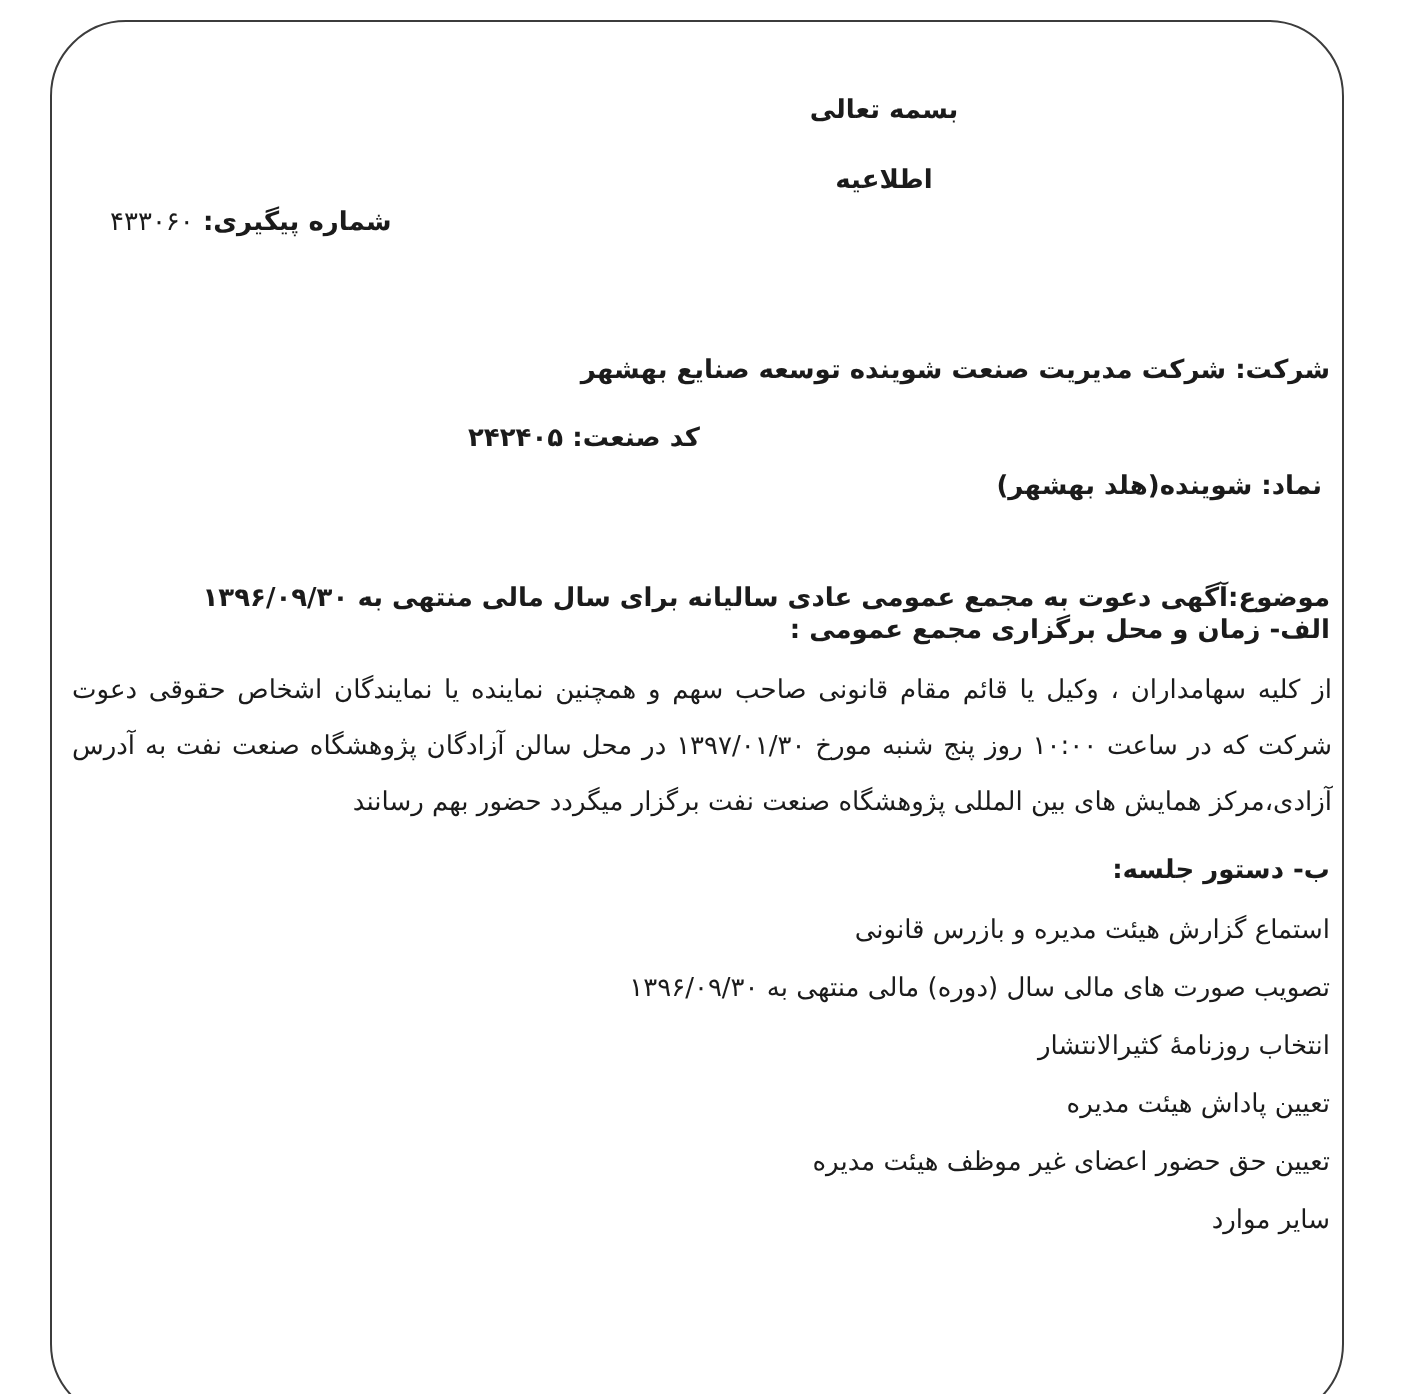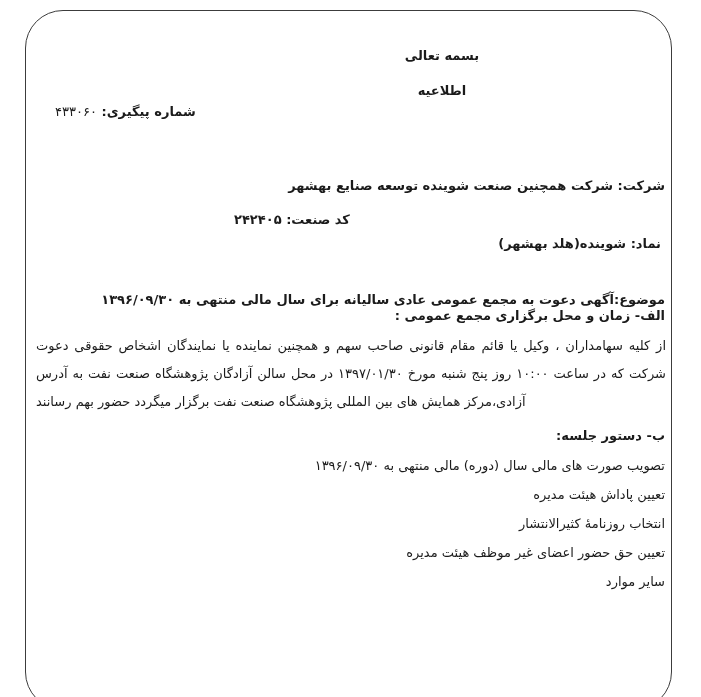--- a/index.html
+++ b/index.html
@@ -57,21 +57,21 @@
     line-height: 28px;
   }
   .para-line { white-space: nowrap; }
   .para-line.justify {
     white-space: normal;
     text-align: justify;
     text-align-last: justify;
     height: 28px;
     overflow: hidden;
   }
-  .para-line.last { text-align: left; }
+  .para-line.last { text-align: right; }
   .section-b-heading { top: 426px; right: 36px; }
   .agenda {
     position: absolute;
     top: 451px;
     right: 36px;
     direction: rtl;
     text-align: right;
     font-size: 13px;
     line-height: 29px;
     list-style: none;
@@ -86,21 +86,21 @@
 
   <div class="abs fs bold center-head bismillah">بسمه تعالی</div>
 
   <div class="abs fs bold center-head notice-title">اطلاعیه</div>
 
   <div class="abs fs bold tracking">
     <span>شماره پیگیری:</span>
     <span class="num">۴۳۳۰۶۰</span>
   </div>
 
-  <div class="abs fs bold company-line">شرکت: شرکت همچنین صنعت شوینده توسعه صنایع بهشهر</div>
+  <div class="abs fs bold company-line">شرکت: شرکت مدیریت صنعت شوینده توسعه صنایع بهشهر</div>
 
   <div class="abs fs bold symbol-line">نماد: شوینده(هلد بهشهر)</div>
 
   <div class="abs fs bold industry-code">
     <span>کد صنعت:</span>
     <span>۲۴۲۴۰۵</span>
   </div>
 
   <div class="abs fs bold subject-line">موضوع:آگهی دعوت به مجمع عمومی عادی سالیانه برای سال مالی منتهی به ۱۳۹۶/۰۹/۳۰</div>
 
@@ -108,20 +108,21 @@
 
   <div class="paragraph">
     <div class="para-line justify">از کلیه سهامداران ، وکیل یا قائم مقام قانونی صاحب سهم و همچنین نماینده یا نمایندگان اشخاص حقوقی دعوت میگردد تا در جلسه مجمع عمومی این</div>
     <div class="para-line justify">شرکت که در ساعت ۱۰:۰۰ روز پنج شنبه مورخ ۱۳۹۷/۰۱/۳۰ در محل سالن آزادگان پژوهشگاه صنعت نفت به آدرس تهران،بلوار غربی مجموعه ورزشی</div>
     <div class="para-line last">آزادی،مرکز همایش های بین المللی پژوهشگاه صنعت نفت برگزار میگردد حضور بهم رسانند</div>
   </div>
 
   <div class="abs fs bold section-b-heading">ب- دستور جلسه:</div>
 
   <ul class="agenda">
+    <li>استماع گزارش هیئت مدیره و بازرس قانونی</li>
     <li>تصویب صورت های مالی سال (دوره) مالی منتهی به ۱۳۹۶/۰۹/۳۰</li>
+    <li>انتخاب روزنامۀ کثیرالانتشار</li>
     <li>تعیین پاداش هیئت مدیره</li>
-    <li>انتخاب روزنامۀ کثیرالانتشار</li>
     <li>تعیین حق حضور اعضای غیر موظف هیئت مدیره</li>
     <li>سایر موارد</li>
   </ul>
 
 </div>
 
 </body></html>

